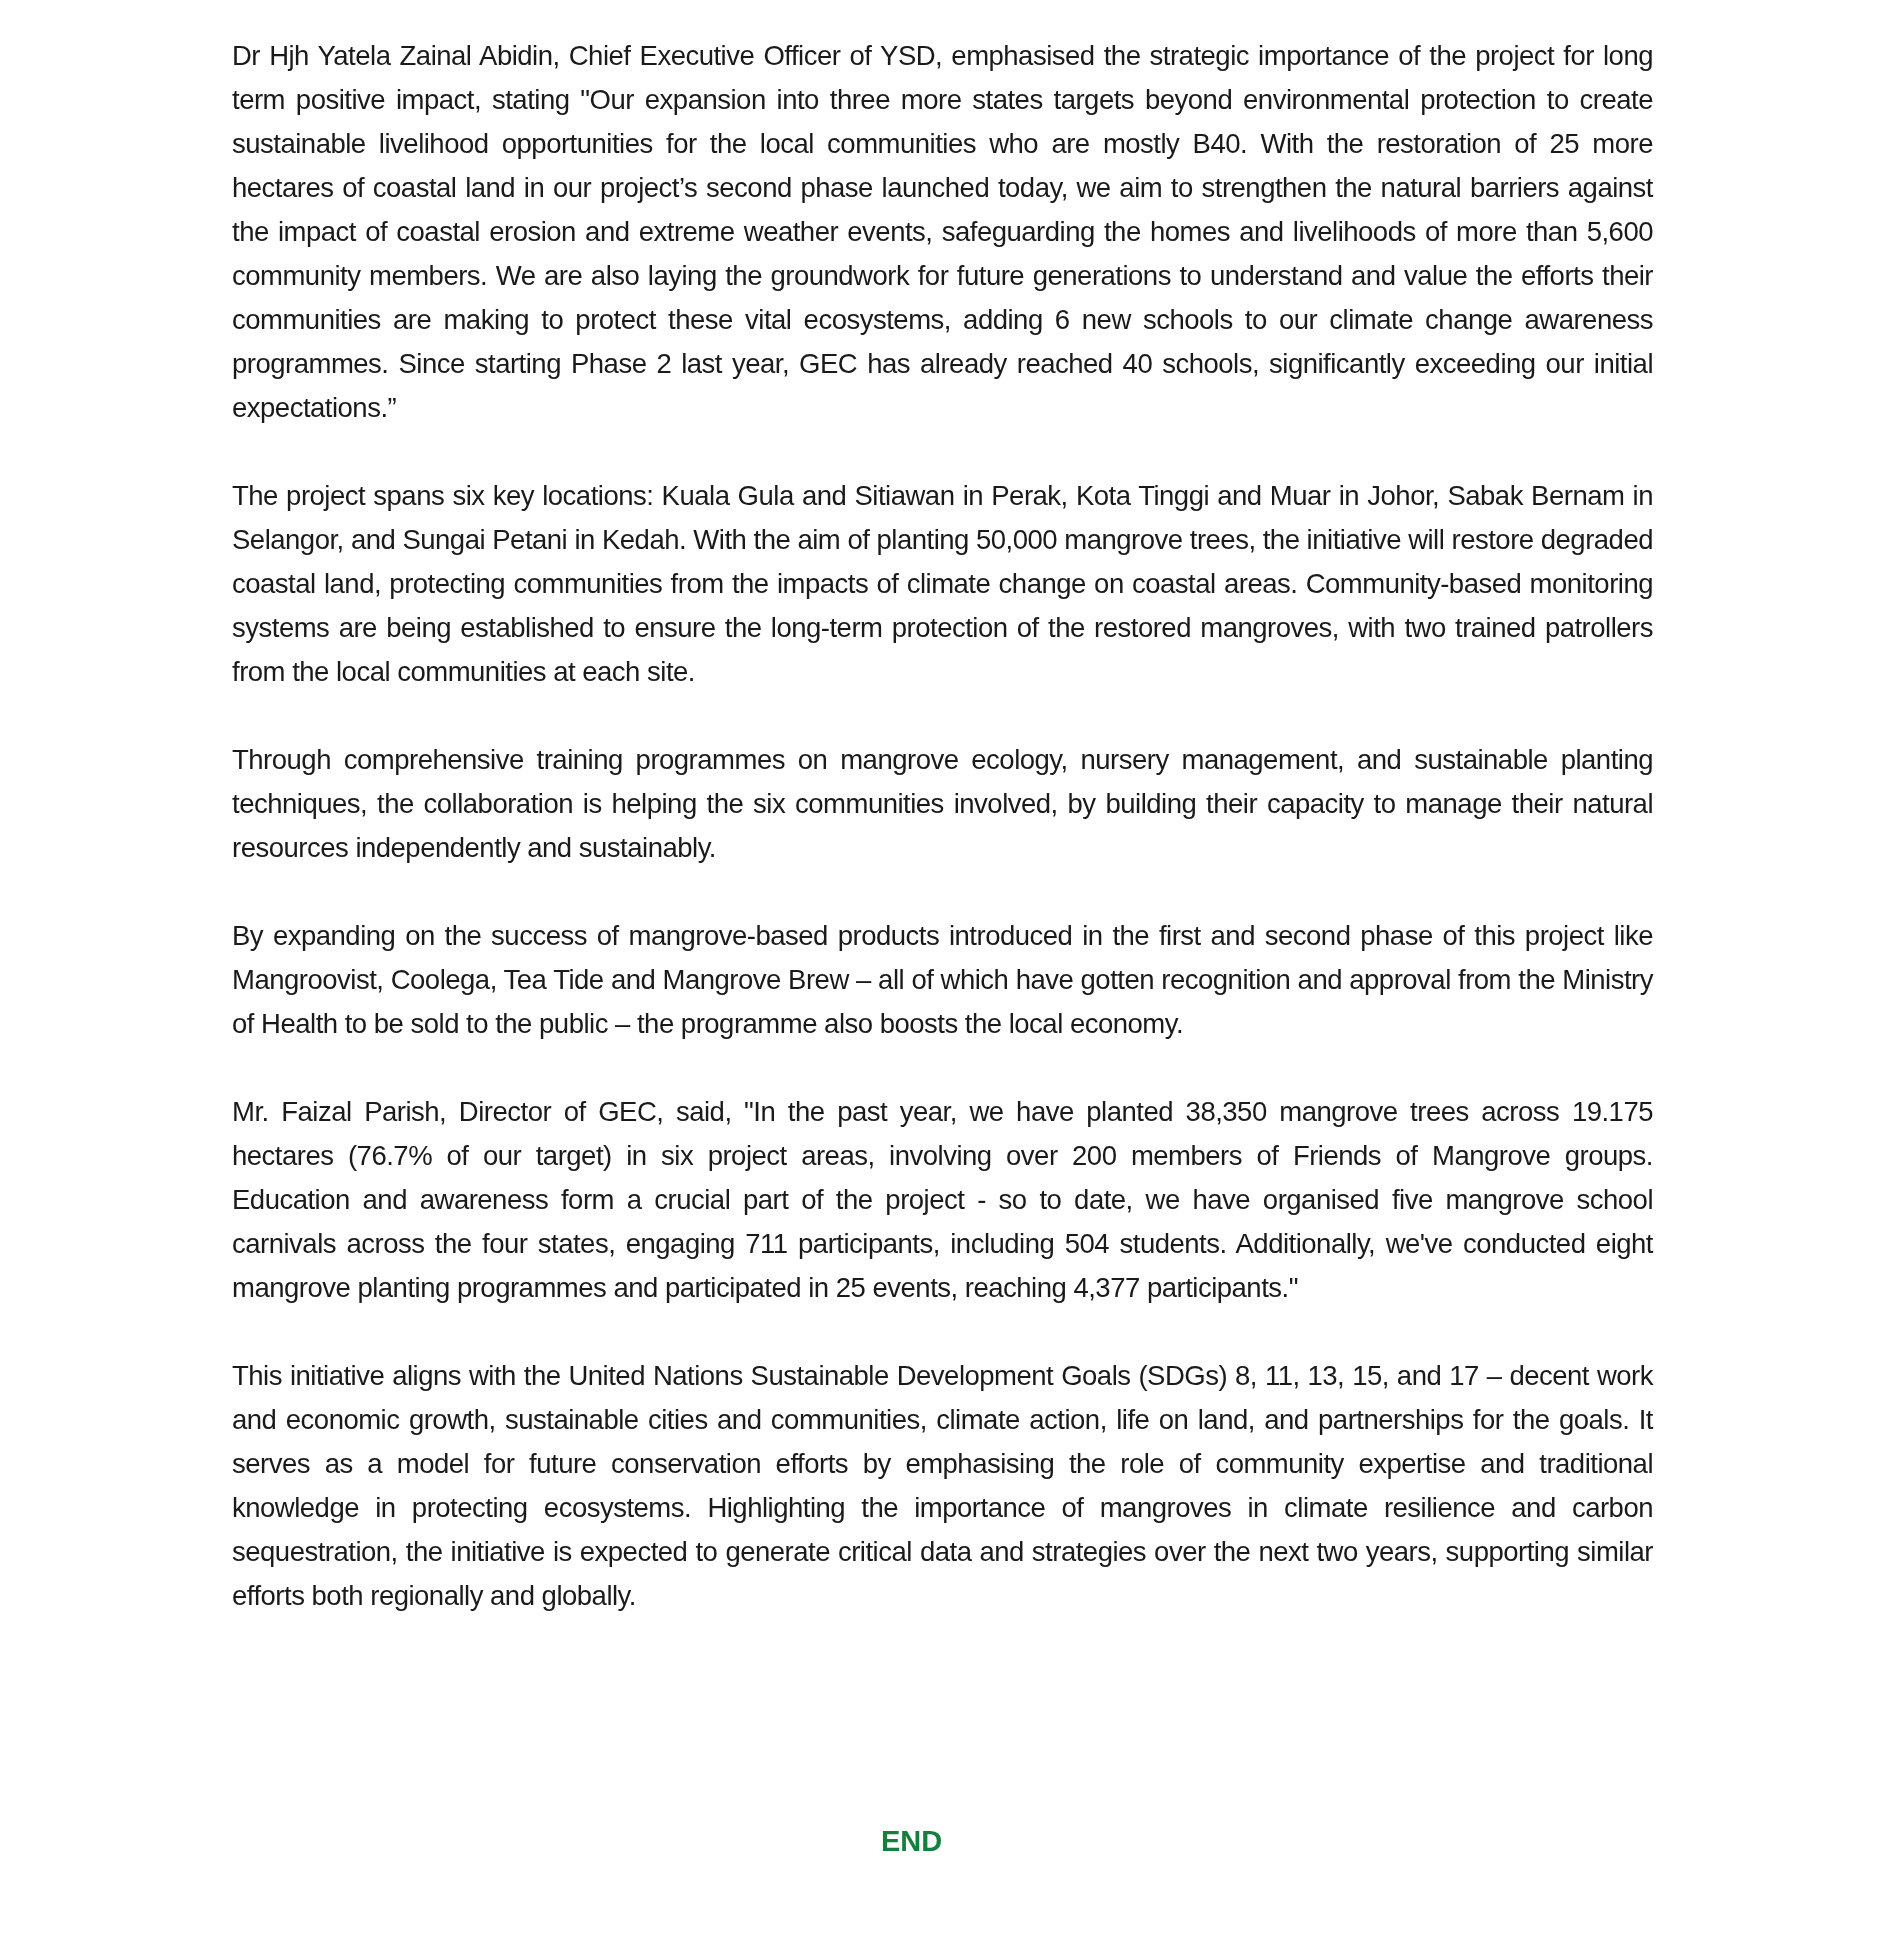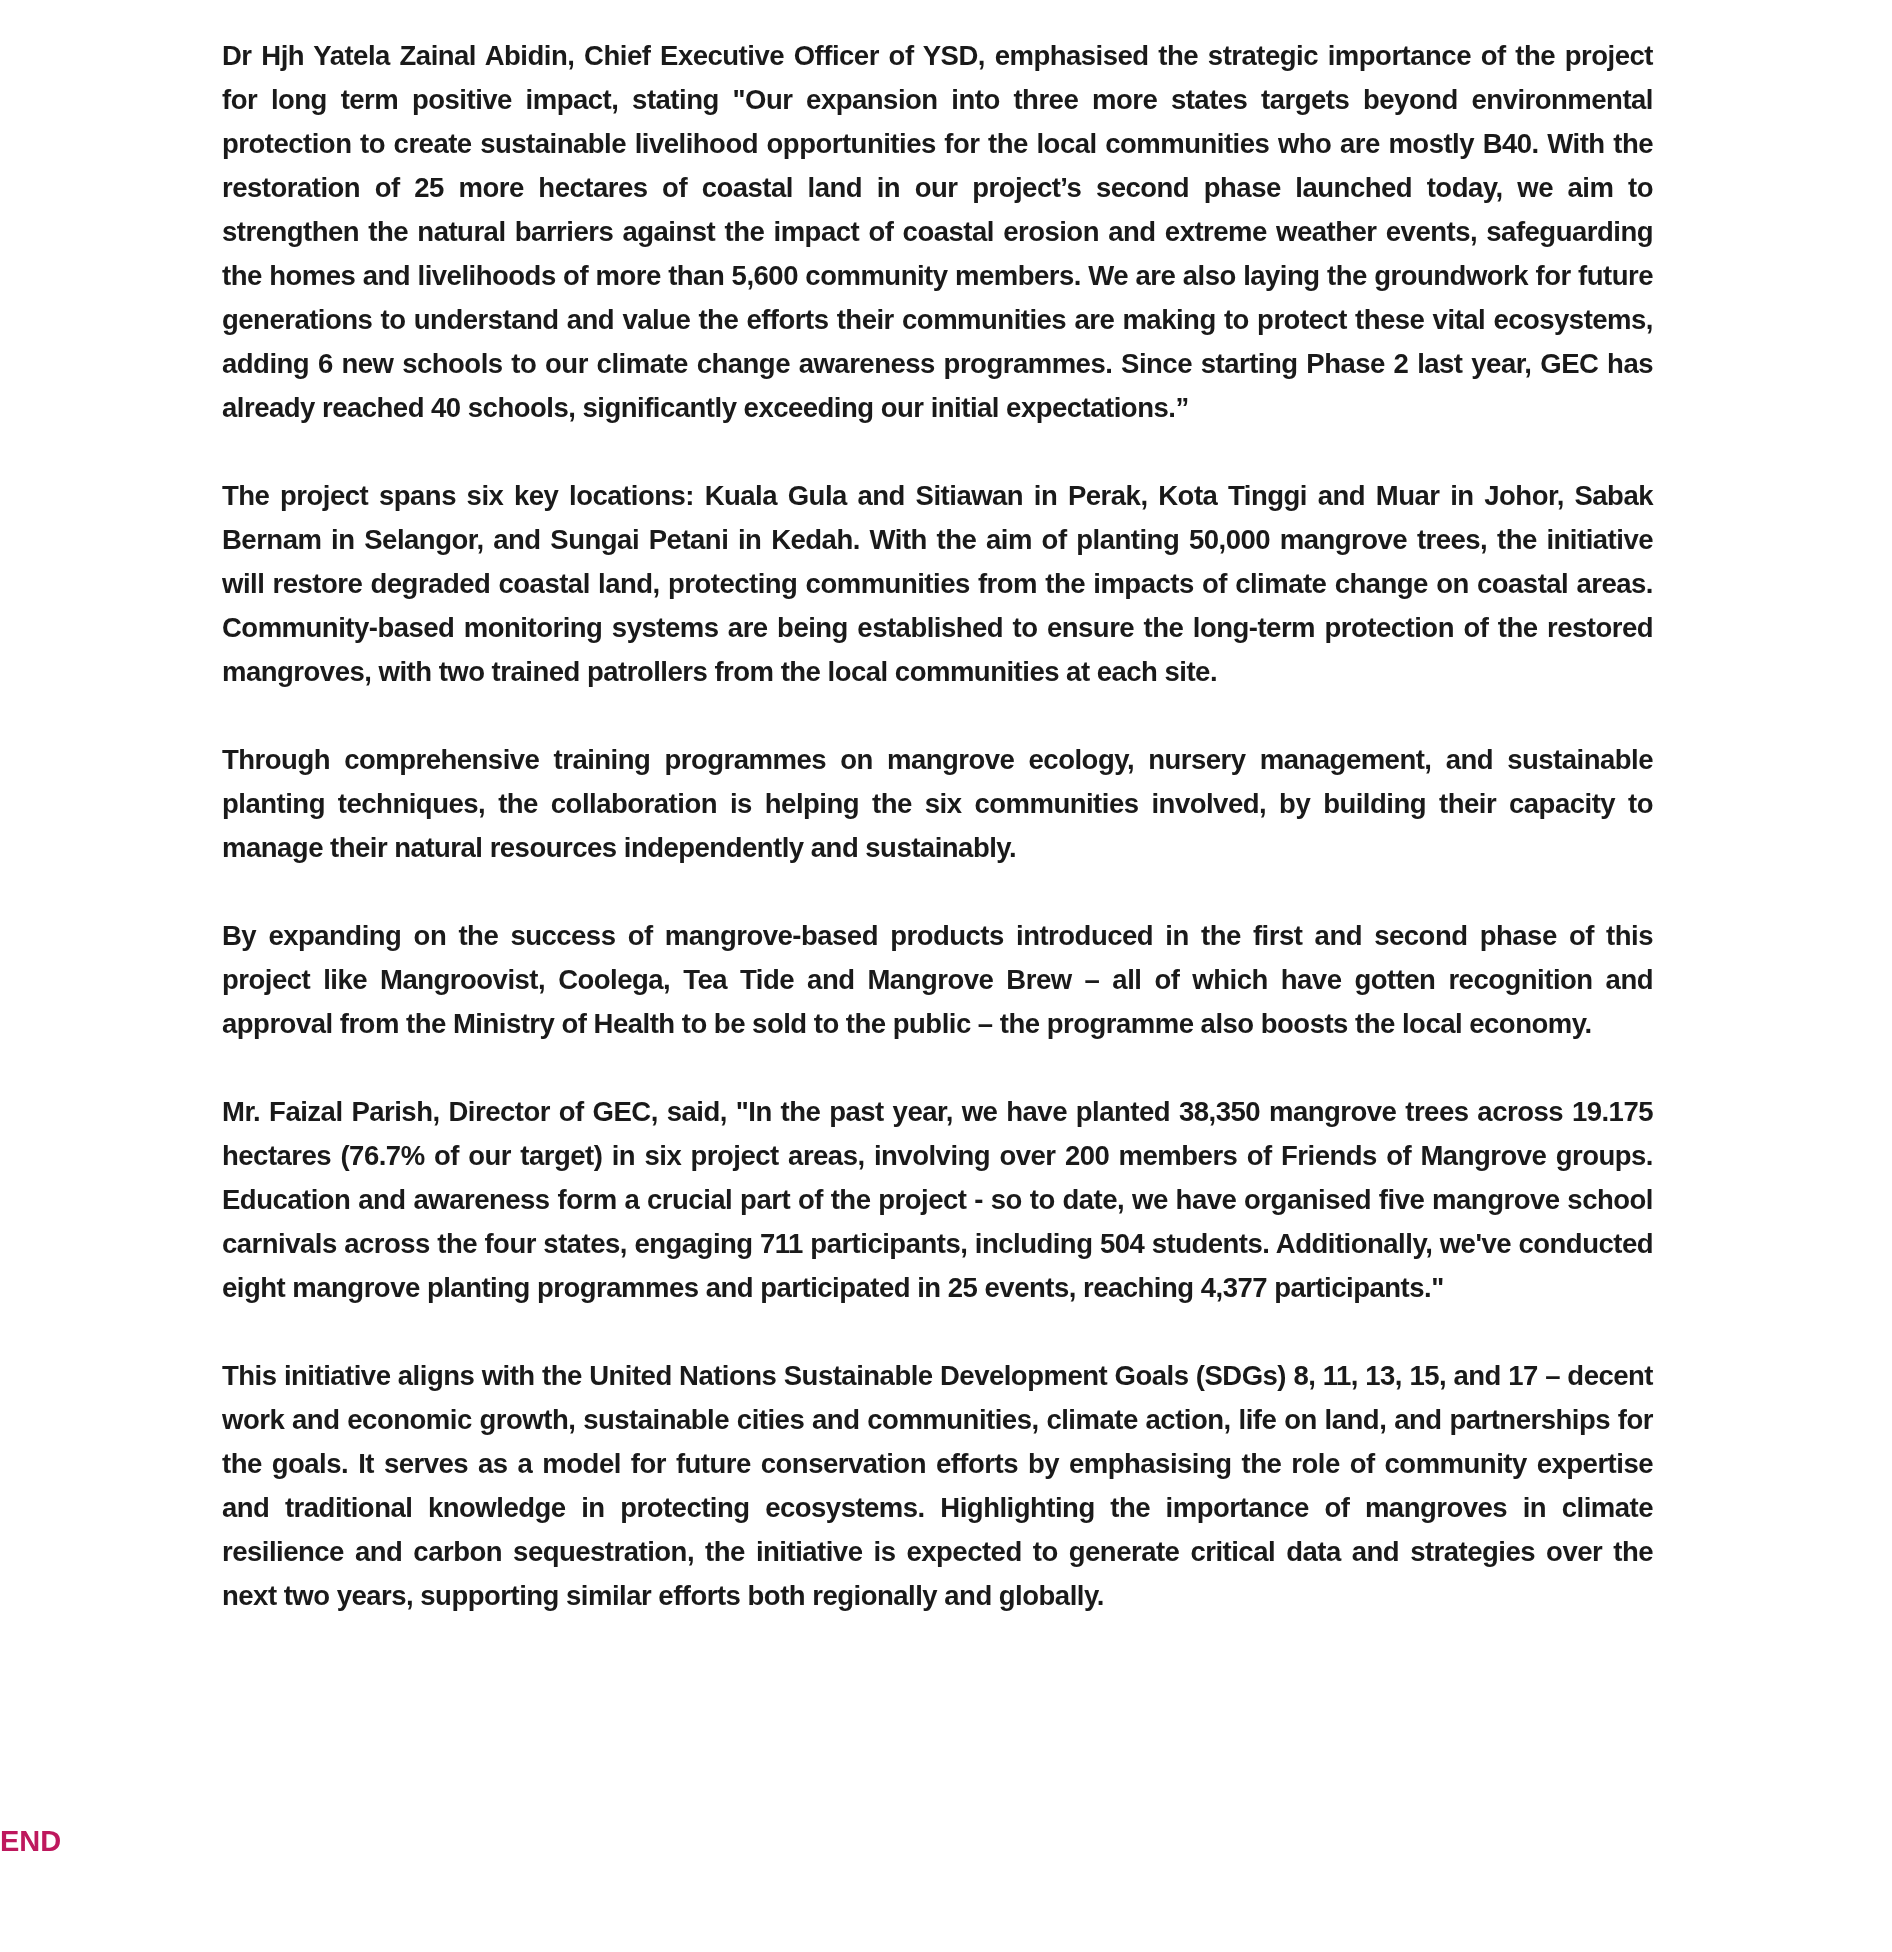--- a/index.html
+++ b/index.html
@@ -19,36 +19,36 @@
       top: 34px;
       width: 1431px;
       color: #1a1a1a;
       font-family: "Liberation Sans", sans-serif;
       font-size: 27.5px;
       line-height: 44px;
       letter-spacing: -0.5px;
       word-spacing: 0px;
     }
     .para {
-      margin: 0 0 44px 0;
+      margin: 0 0 44px 10px;
       text-align: justify;
       text-justify: inter-word;
       hyphens: none;
-      font-weight: bold;
     }
     .end-label {
       position: absolute;
       left: 0;
       width: 1823px;
       top: 1819px;
+      text-align: center;
       font-family: "Liberation Sans", sans-serif;
       font-weight: bold;
       font-size: 29px;
       line-height: 44px;
-      color: #be185d;
+      color: #15803d;
     }
   </style>
 </head>
 <body>
 
 <div class="page">
   <p class="para">Dr Hjh Yatela Zainal Abidin, Chief Executive Officer of YSD, emphasised the strategic importance of the project for long term positive impact, stating "Our expansion into three more states targets beyond environmental protection to create sustainable livelihood opportunities for the local communities who are mostly B40. With the restoration of 25 more hectares of coastal land in our project’s second phase launched today, we aim to strengthen the natural barriers against the impact of coastal erosion and extreme weather events, safeguarding the homes and livelihoods of more than 5,600 community members. We are also laying the groundwork for future generations to understand and value the efforts their communities are making to protect these vital ecosystems, adding 6 new schools to our climate change awareness programmes. Since starting Phase 2 last year, GEC has already reached 40 schools, significantly exceeding our initial expectations.”</p>
   <p class="para">The project spans six key locations: Kuala Gula and Sitiawan in Perak, Kota Tinggi and Muar in Johor, Sabak Bernam in Selangor, and Sungai Petani in Kedah. With the aim of planting 50,000 mangrove trees, the initiative will restore degraded coastal land, protecting communities from the impacts of climate change on coastal areas. Community-based monitoring systems are being established to ensure the long-term protection of the restored mangroves, with two trained patrollers from the local communities at each site.</p>
   <p class="para">Through comprehensive training programmes on mangrove ecology, nursery management, and sustainable planting techniques, the collaboration is helping the six communities involved, by building their capacity to manage their natural resources independently and sustainably.</p>
   <p class="para">By expanding on the success of mangrove-based products introduced in the first and second phase of this project like Mangroovist, Coolega, Tea Tide and Mangrove Brew – all of which have gotten recognition and approval from the Ministry of Health to be sold to the public – the programme also boosts the local economy.</p>

